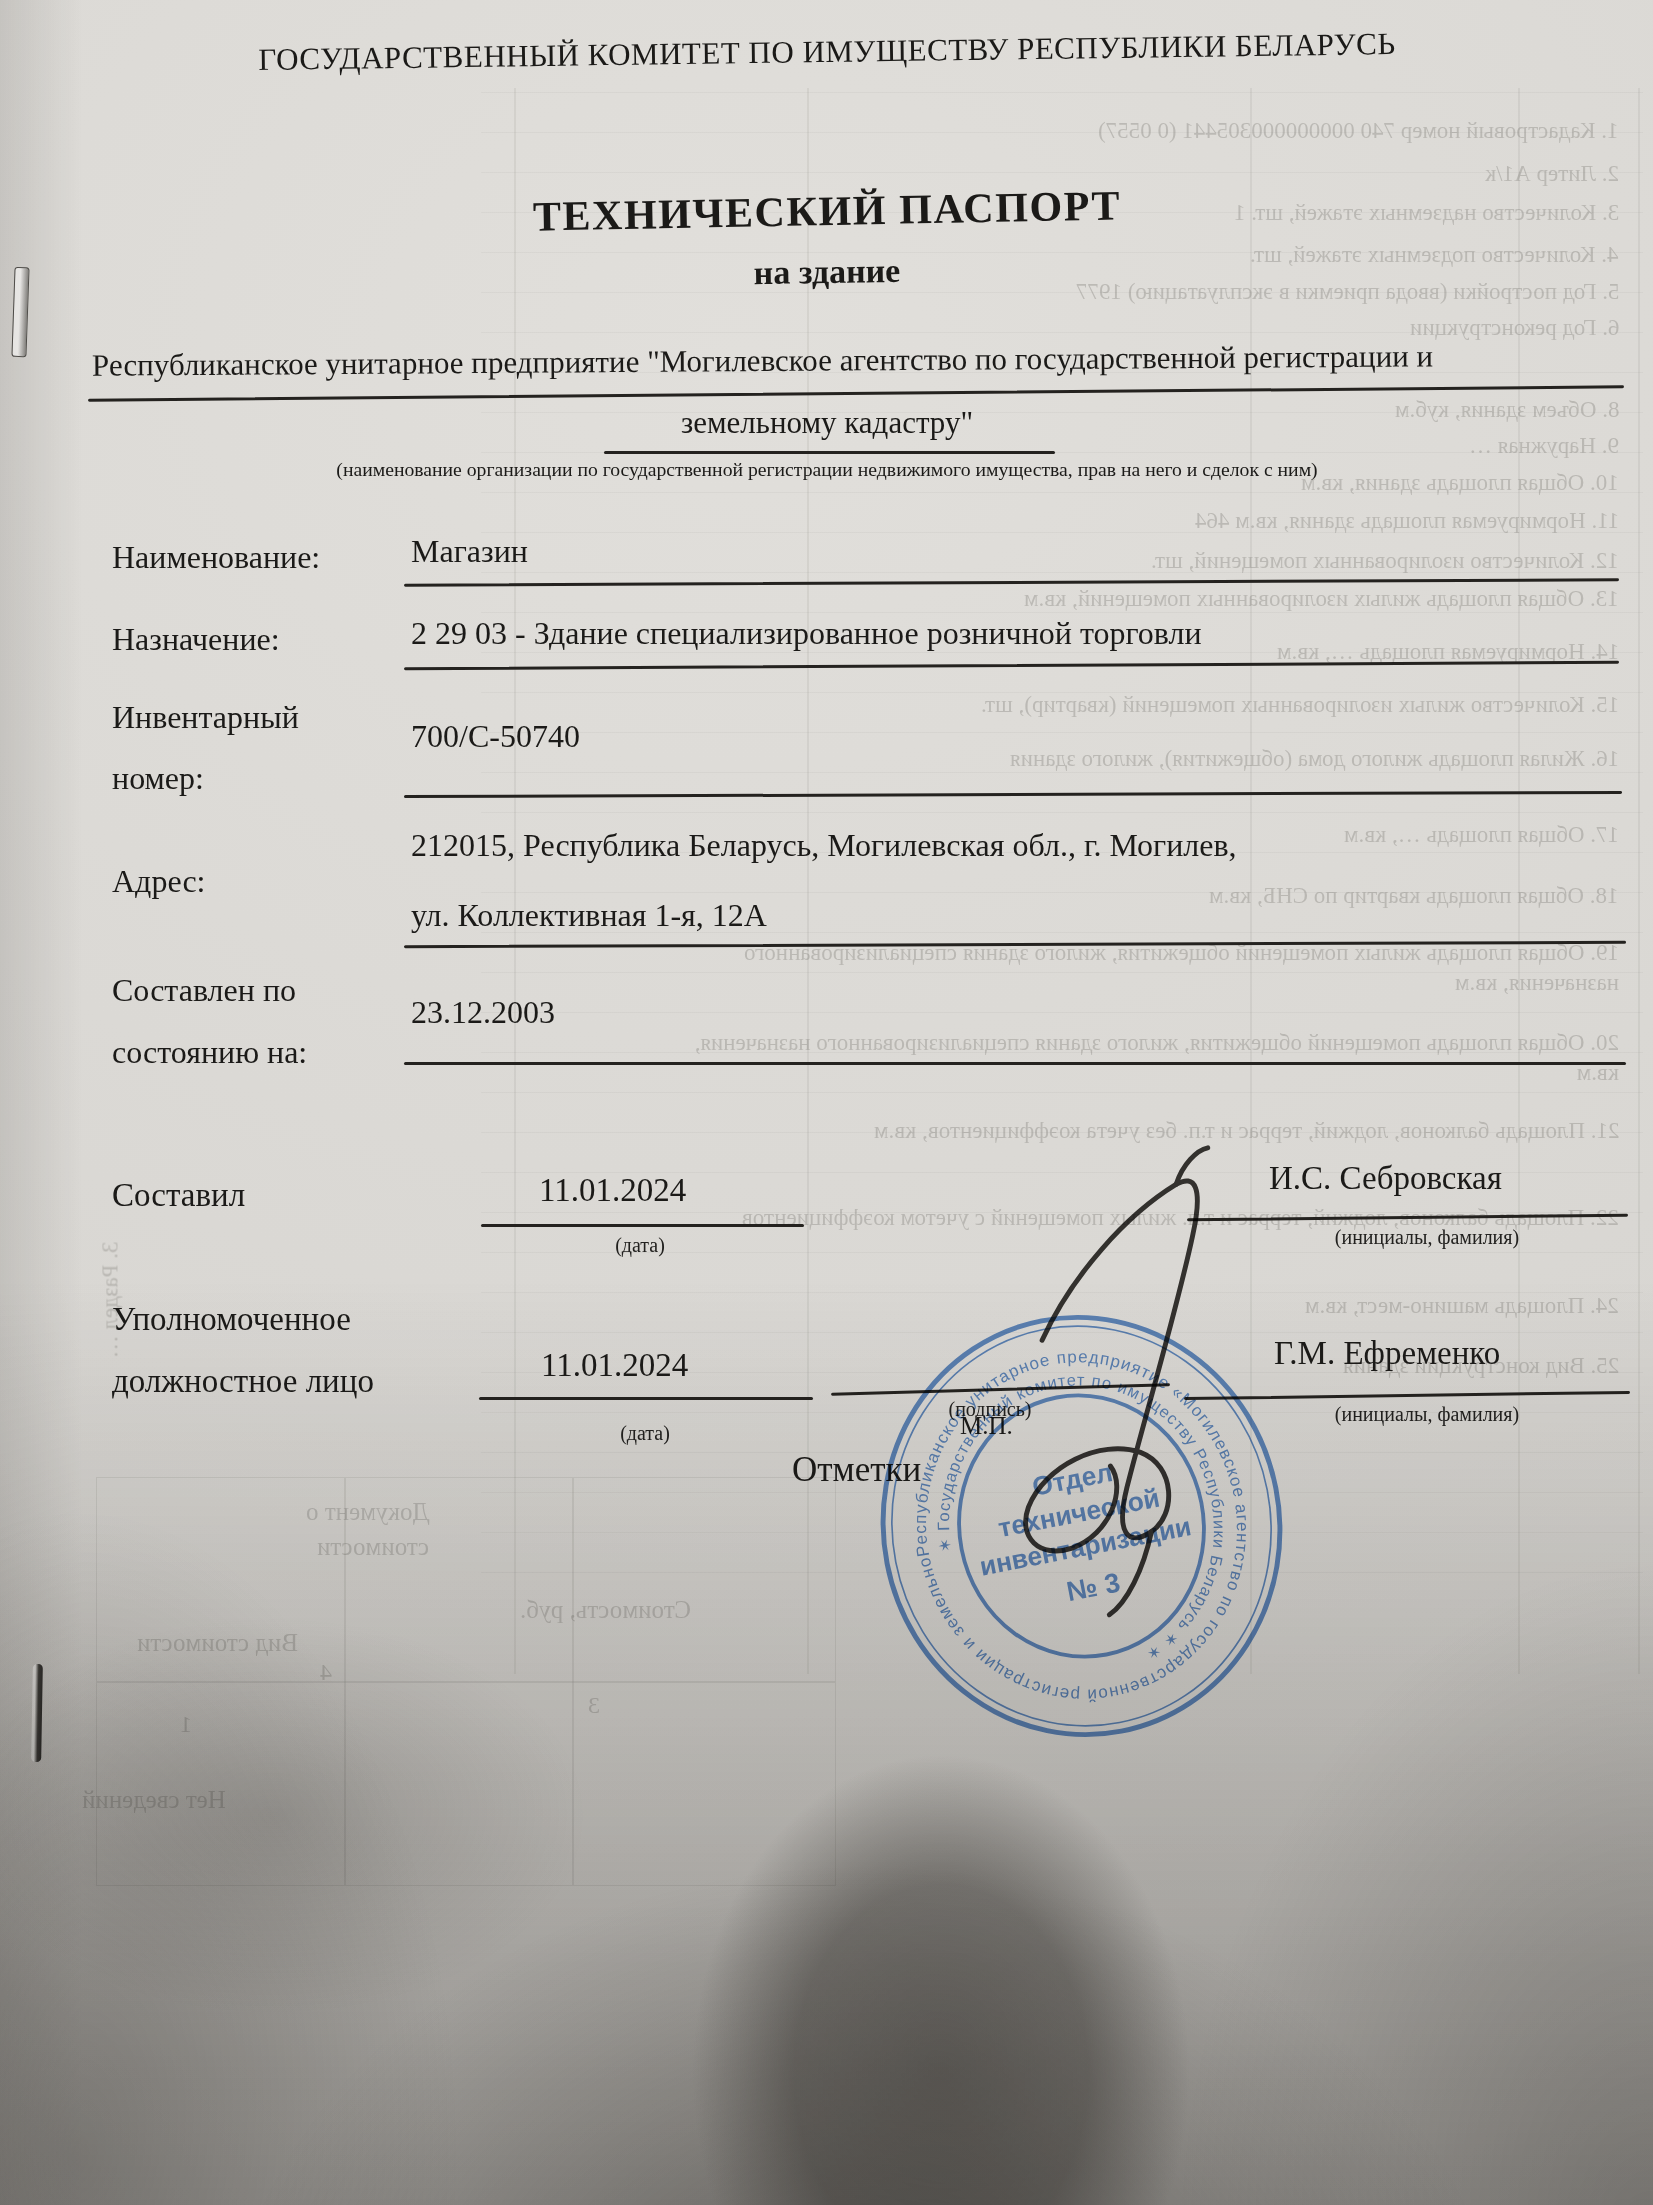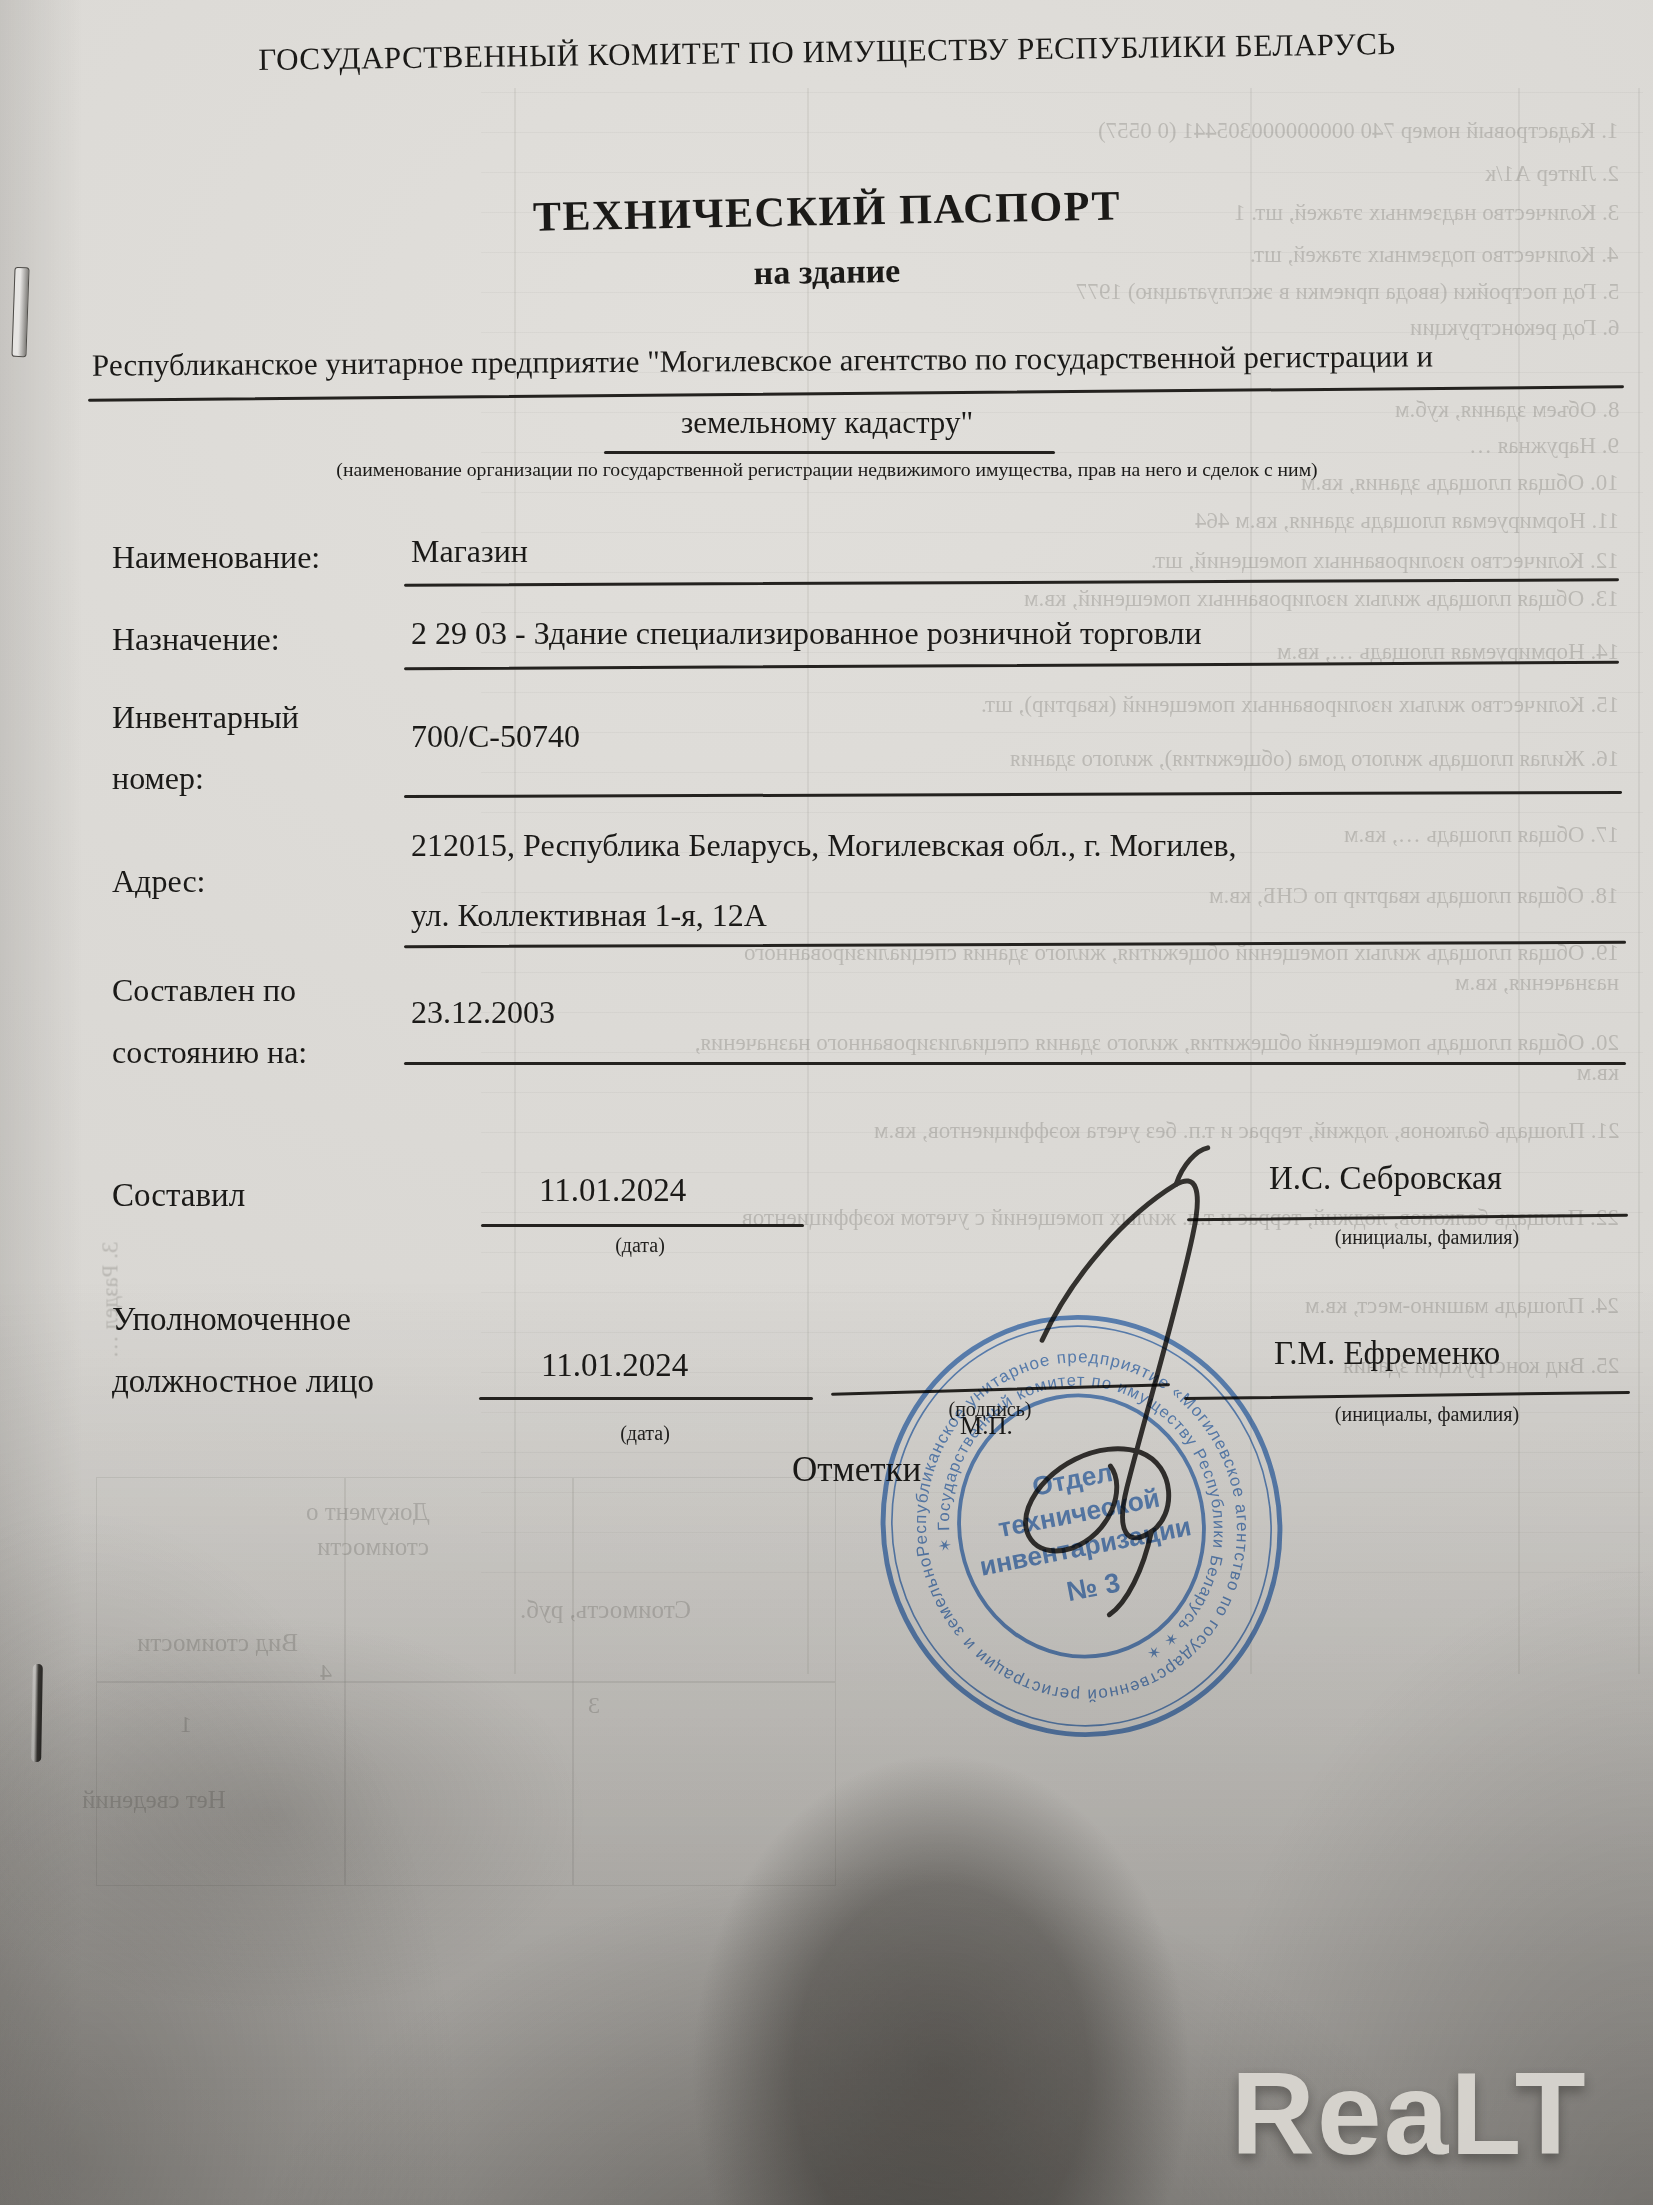--- a/index.html
+++ b/index.html
@@ -191,16 +191,15 @@
       <path d="M405,720 C390,790 360,850 328,872"></path>
       <path d="M450,85 C462,48 488,22 508,18"></path>
     </g>
   </svg>
 
   <div class="staple1"></div>
   <div class="staple2"></div>
 
   <div class="shadow"></div>
 
-  <div class="watermark">ReaLT</div>
 
 </div>
 
 
 </body></html>

